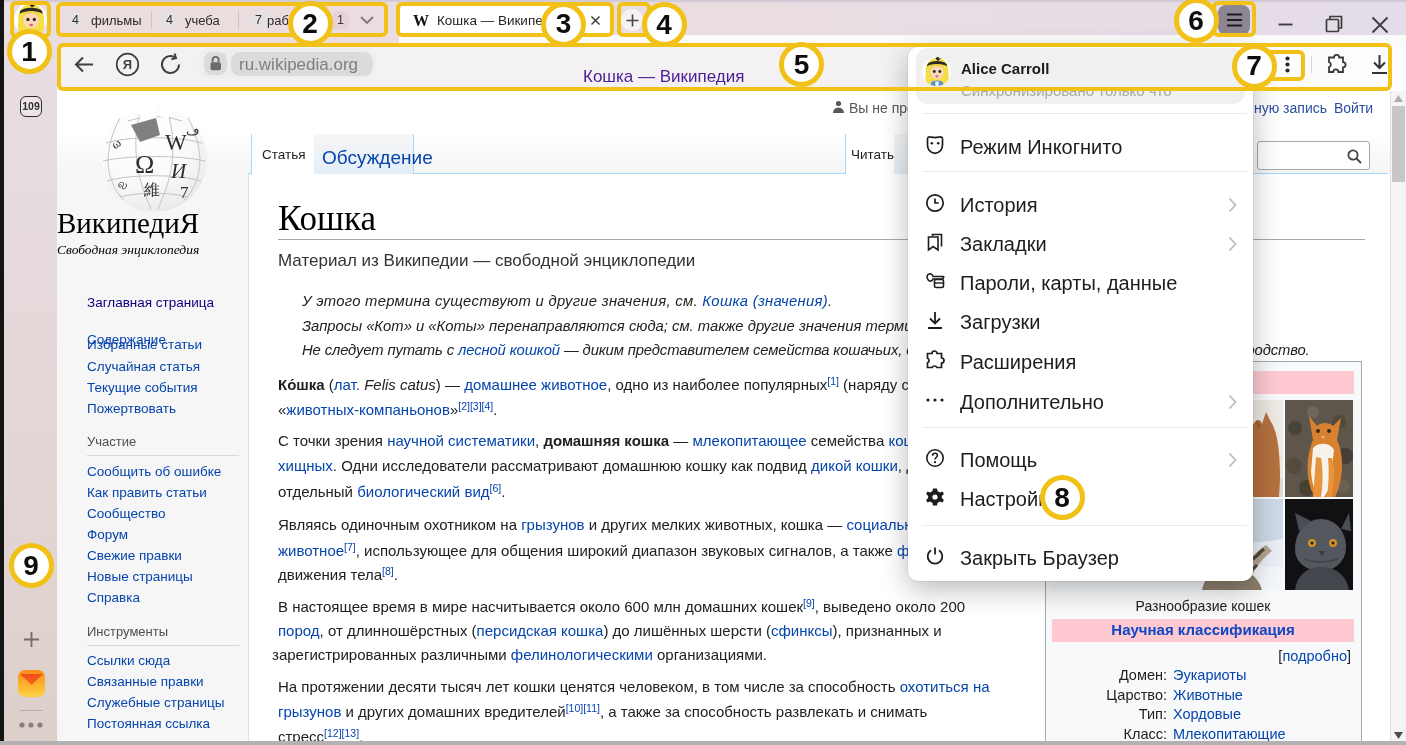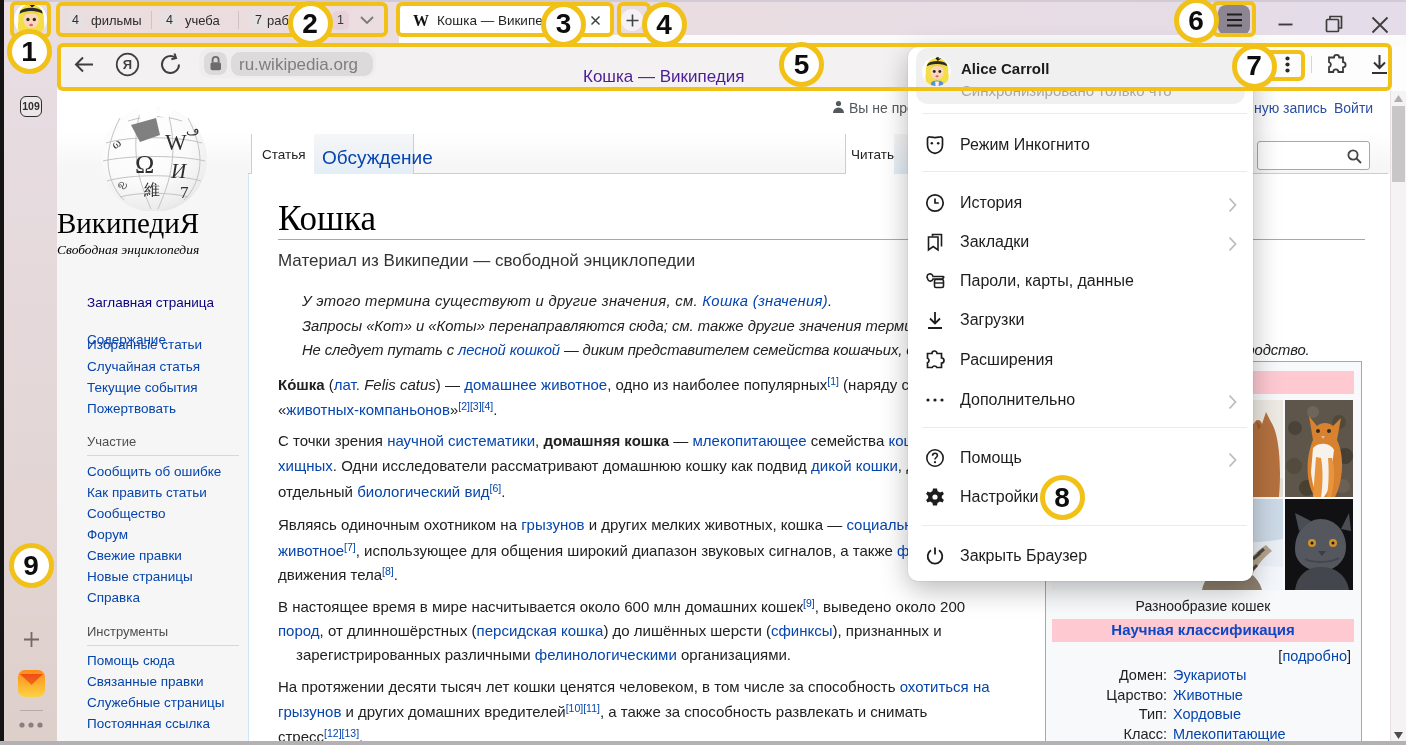--- a/index.html
+++ b/index.html
@@ -4,21 +4,21 @@
 body{width:1406px;height:745px;position:relative;overflow:hidden;font-family:"Liberation Sans",sans-serif;background:#e9dee3}
 .abs{position:absolute}
 .nb{position:absolute;border:4.5px solid #f1c117;border-radius:6px;z-index:28;box-sizing:border-box}
 .nc{position:absolute;width:35px;height:35px;border:5px solid #f1c117;border-radius:50%;background:#fff;color:#0d0d0d;font-weight:bold;font-size:28px;display:flex;align-items:center;justify-content:center;z-index:30}
 .nl{position:absolute;left:87px;font-size:13.5px;color:#0645ad;white-space:nowrap}
 .nh{position:absolute;left:87px;font-size:13px;color:#4f4f4f;white-space:nowrap}
 .bl{position:absolute;font-size:15px;color:#202122;white-space:nowrap}
 .hn{position:absolute;left:302px;font-size:14.8px;font-style:italic;color:#202122;white-space:nowrap}
 .a{color:#0645ad}
 .r{font-size:10.5px;vertical-align:5px;color:#0645ad}
-.mi{position:absolute;left:960px;font-size:16px;color:#1d1d1d;white-space:nowrap;z-index:11}
+.mi{position:absolute;left:960px;font-size:20px;color:#1d1d1d;white-space:nowrap;z-index:11}
 .mic{position:absolute;z-index:11}
 .mdv{position:absolute;left:922px;width:325px;height:1px;background:#ebebeb;z-index:11}
 .chv{position:absolute;z-index:11}
 .tx{position:absolute;white-space:nowrap}
 </style></head><body>
 
 <div class="abs" style="left:0;top:0;width:1406px;height:90px;background:linear-gradient(90deg,#ecdcdd 0%,#e9dde2 55%,#e4dce9 100%)"></div>
 <div class="abs" style="left:0;top:0;width:57px;height:745px;background:linear-gradient(180deg,#e8dee4 0%,#e3d6d6 60%,#ddd0cb 100%)"></div>
 
 <div class="tx" style="left:66px;top:11px;width:19px;height:18px;background:#e7e0e3;border-radius:6px;color:#2f2f2f;font-size:12.5px;text-align:center;line-height:18px">4</div>
@@ -198,21 +198,21 @@
 <div class="abs" style="left:87px;top:645px;width:152px;height:1px;background:#d7d7d7"></div>
 <div class="nh" style="top:434px">Участие</div>
 <div class="nl" style="top:464px">Сообщить об ошибке</div>
 <div class="nl" style="top:485px">Как править статьи</div>
 <div class="nl" style="top:506px">Сообщество</div>
 <div class="nl" style="top:527px">Форум</div>
 <div class="nl" style="top:548px">Свежие правки</div>
 <div class="nl" style="top:569px">Новые страницы</div>
 <div class="nl" style="top:590px">Справка</div>
 <div class="nh" style="top:624px">Инструменты</div>
-<div class="nl" style="top:653px">Помощь сюда</div>
+<div class="nl" style="top:653px">Ссылки сюда</div>
 <div class="nl" style="top:674px">Связанные правки</div>
 <div class="nl" style="top:695px">Служебные страницы</div>
 <div class="nl" style="top:716px">Постоянная ссылка</div>
 
 <div class="tx" style="left:278px;top:199px;font-family:'Liberation Serif',serif;font-size:35px;color:#000">Кошка</div>
 <div class="abs" style="left:278px;top:239px;width:1087px;height:1px;background:#a2a9b1"></div>
 <div class="tx" style="left:278px;top:251px;font-size:17px;color:#333">Материал из Википедии — свободной энциклопедии</div>
 
 <div class="hn" style="top:293px;letter-spacing:0.3px">У этого термина существуют и другие значения, см. <span class="a">Кошка (значения)</span>.</div>
 <div class="hn" style="top:318px">Запросы «Кот» и «Коты» перенаправляются сюда; см. также другие значения терминов «Кот» и «Коты».</div>
@@ -224,21 +224,21 @@
 <div class="bl" style="left:278px;top:432px">С точки зрения <span class="a">научной систематики</span>, <b>домашняя кошка</b> — <span class="a">млекопитающее</span> семейства <span class="a">кошачьих</span> отряда</div>
 <div class="bl" style="left:278px;top:457px"><span class="a">хищных</span>. Одни исследователи рассматривают домашнюю кошку как подвид <span class="a">дикой кошки</span>, другие — как</div>
 <div class="bl" style="left:278px;top:482px">отдельный <span class="a">биологический вид</span><span class="r">[6]</span>.</div>
 
 <div class="bl" style="left:278px;top:516px">Являясь одиночным охотником на <span class="a">грызунов</span> и других мелких животных, кошка — <span class="a">социальное</span></div>
 <div class="bl" style="left:278px;top:541px"><span class="a">животное</span><span class="r">[7]</span>, использующее для общения широкий диапазон звуковых сигналов, а также <span class="a">феромоны</span> и</div>
 <div class="bl" style="left:278px;top:565px">движения тела<span class="r">[8]</span>.</div>
 
 <div class="bl" style="left:278px;top:597px">В настоящее время в мире насчитывается около 600 млн домашних кошек<span class="r">[9]</span>, выведено около 200</div>
 <div class="bl" style="left:278px;top:622px"><span class="a">пород</span>, от длинношёрстных (<span class="a">персидская кошка</span>) до лишённых шерсти (<span class="a">сфинксы</span>), признанных и</div>
-<div class="bl" style="left:296px;top:646px">зарегистрированных различными <span class="a">фелинологическими</span> организациями.</div>
+<div class="bl" style="left:272px;top:646px">зарегистрированных различными <span class="a">фелинологическими</span> организациями.</div>
 
 <div class="bl" style="left:278px;top:678px">На протяжении десяти тысяч лет кошки ценятся человеком, в том числе за способность <span class="a">охотиться на</span></div>
 <div class="bl" style="left:278px;top:702px"><span class="a">грызунов</span> и других домашних вредителей<span class="r">[10][11]</span>, а также за способность развлекать и снимать</div>
 <div class="bl" style="left:278px;top:727px">стресс<span class="r">[12][13]</span>.</div>
 
 <div class="abs" style="left:1045px;top:361px;width:317px;height:384px;background:#f8f9fa;border:1px solid #a2a9b1;border-bottom:none;box-sizing:border-box"></div>
 <div class="abs" style="left:1052px;top:371px;width:302px;height:23px;background:#ffc9d2"></div>
 <div class="abs" style="left:1052px;top:400px;width:231px;height:97px;background:#eceae5"></div>
 <svg class="abs" style="left:1052px;top:400px" width="231" height="97" viewBox="0 0 231 97">
     <rect width="231" height="97" fill="#edeae3"></rect>

